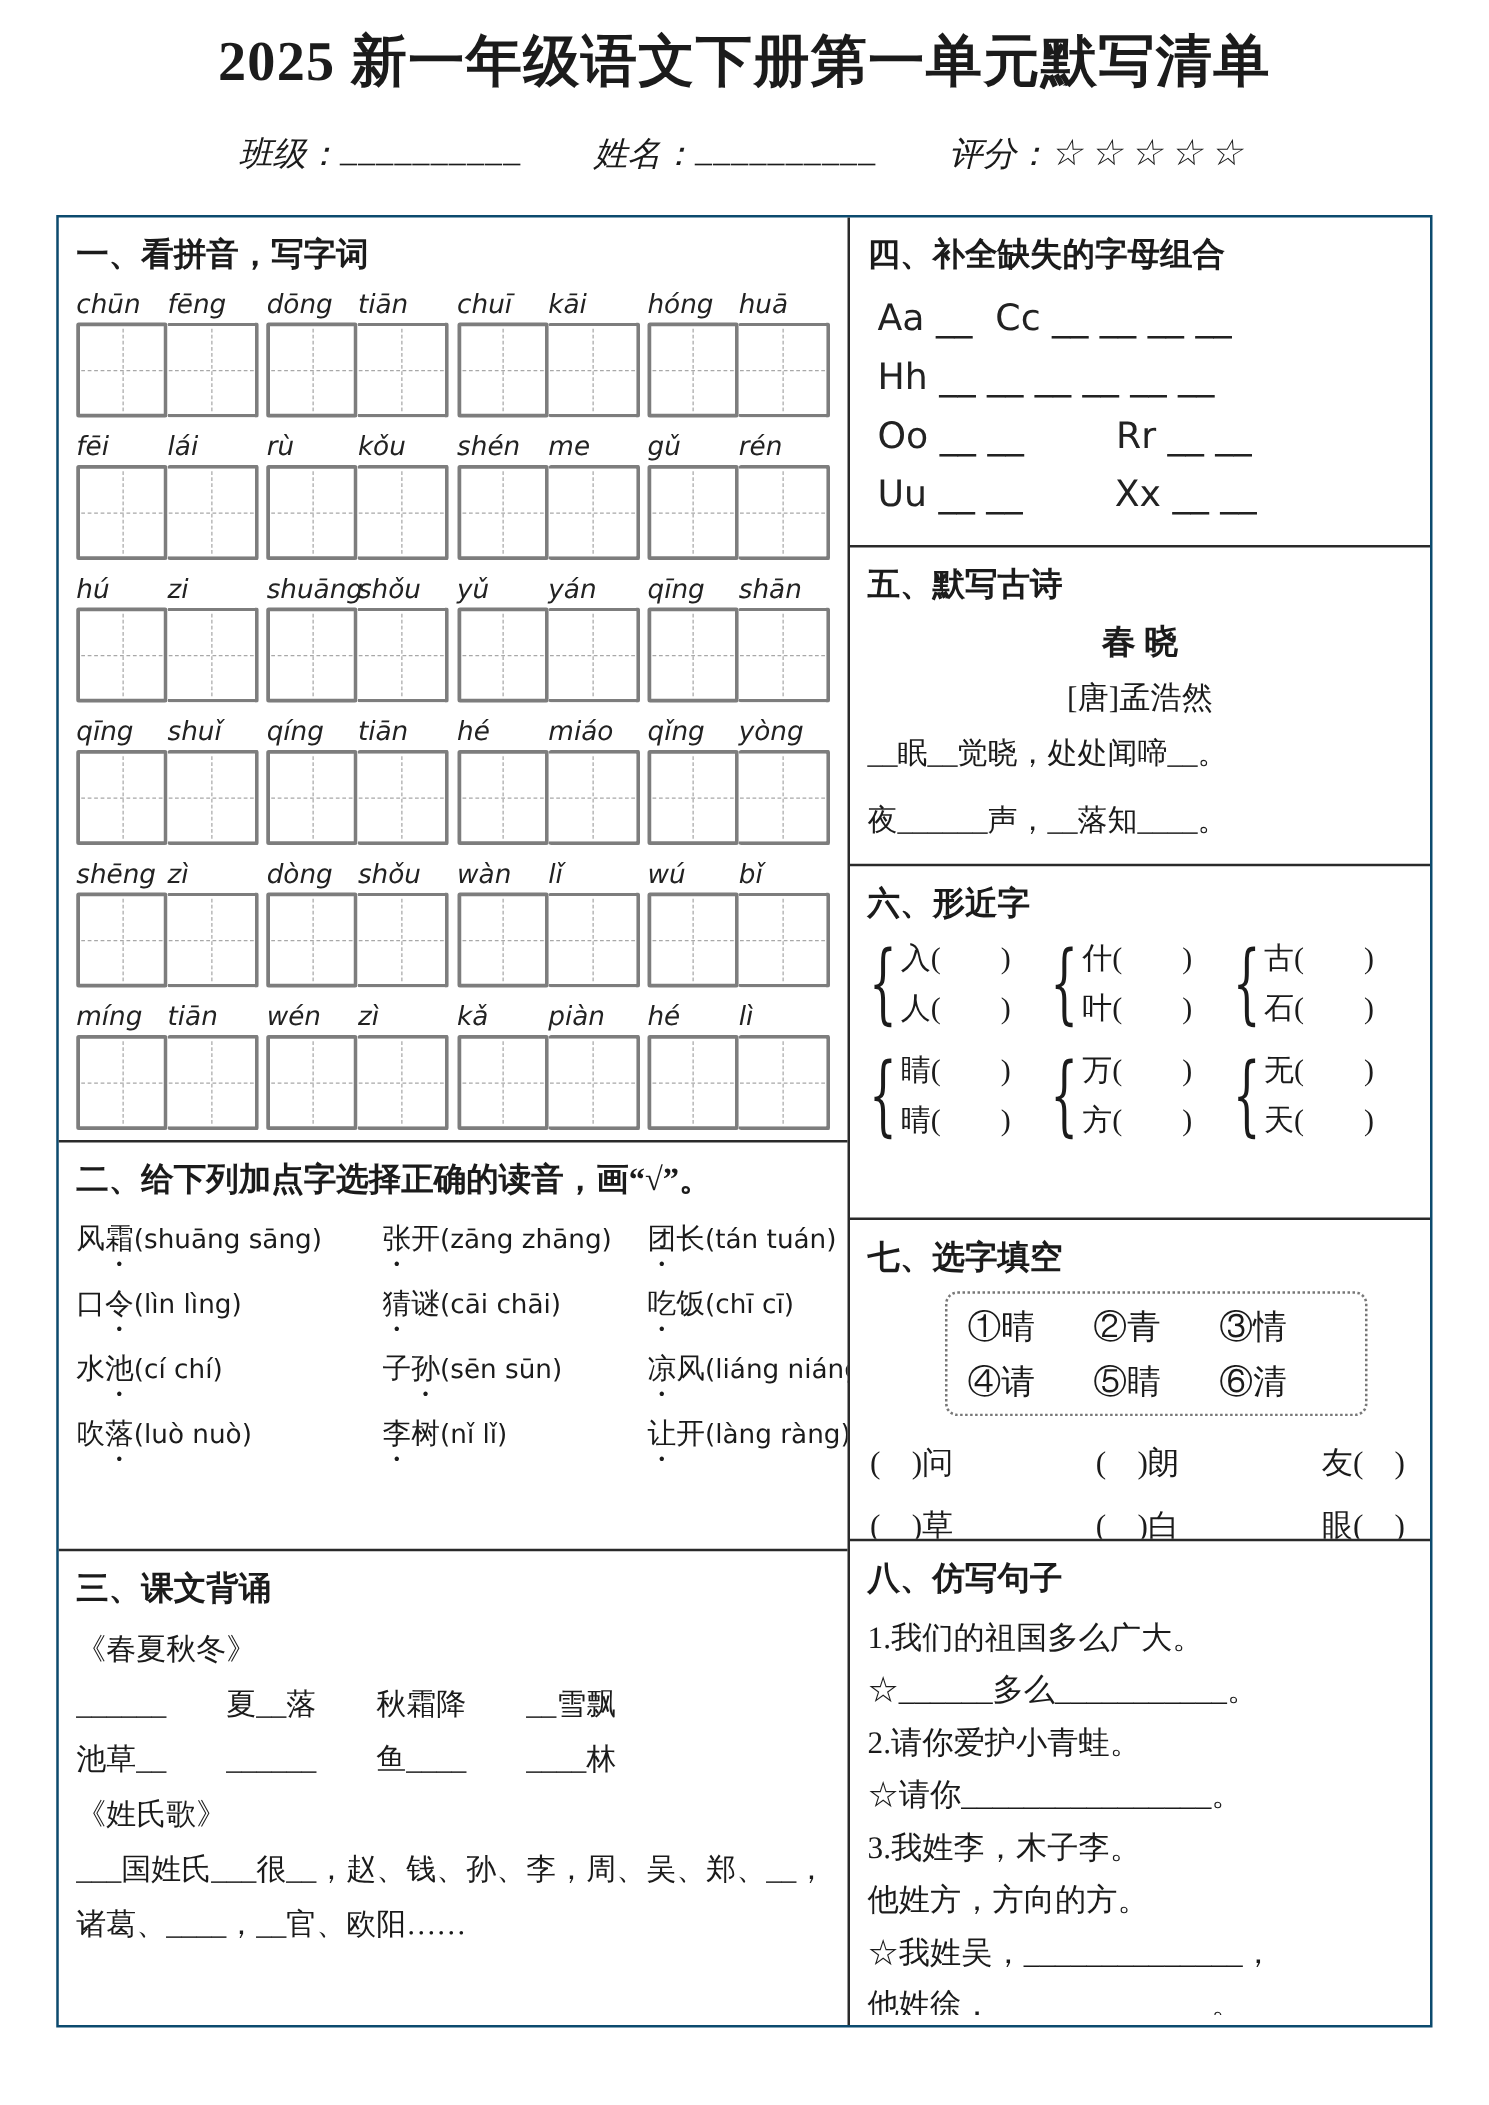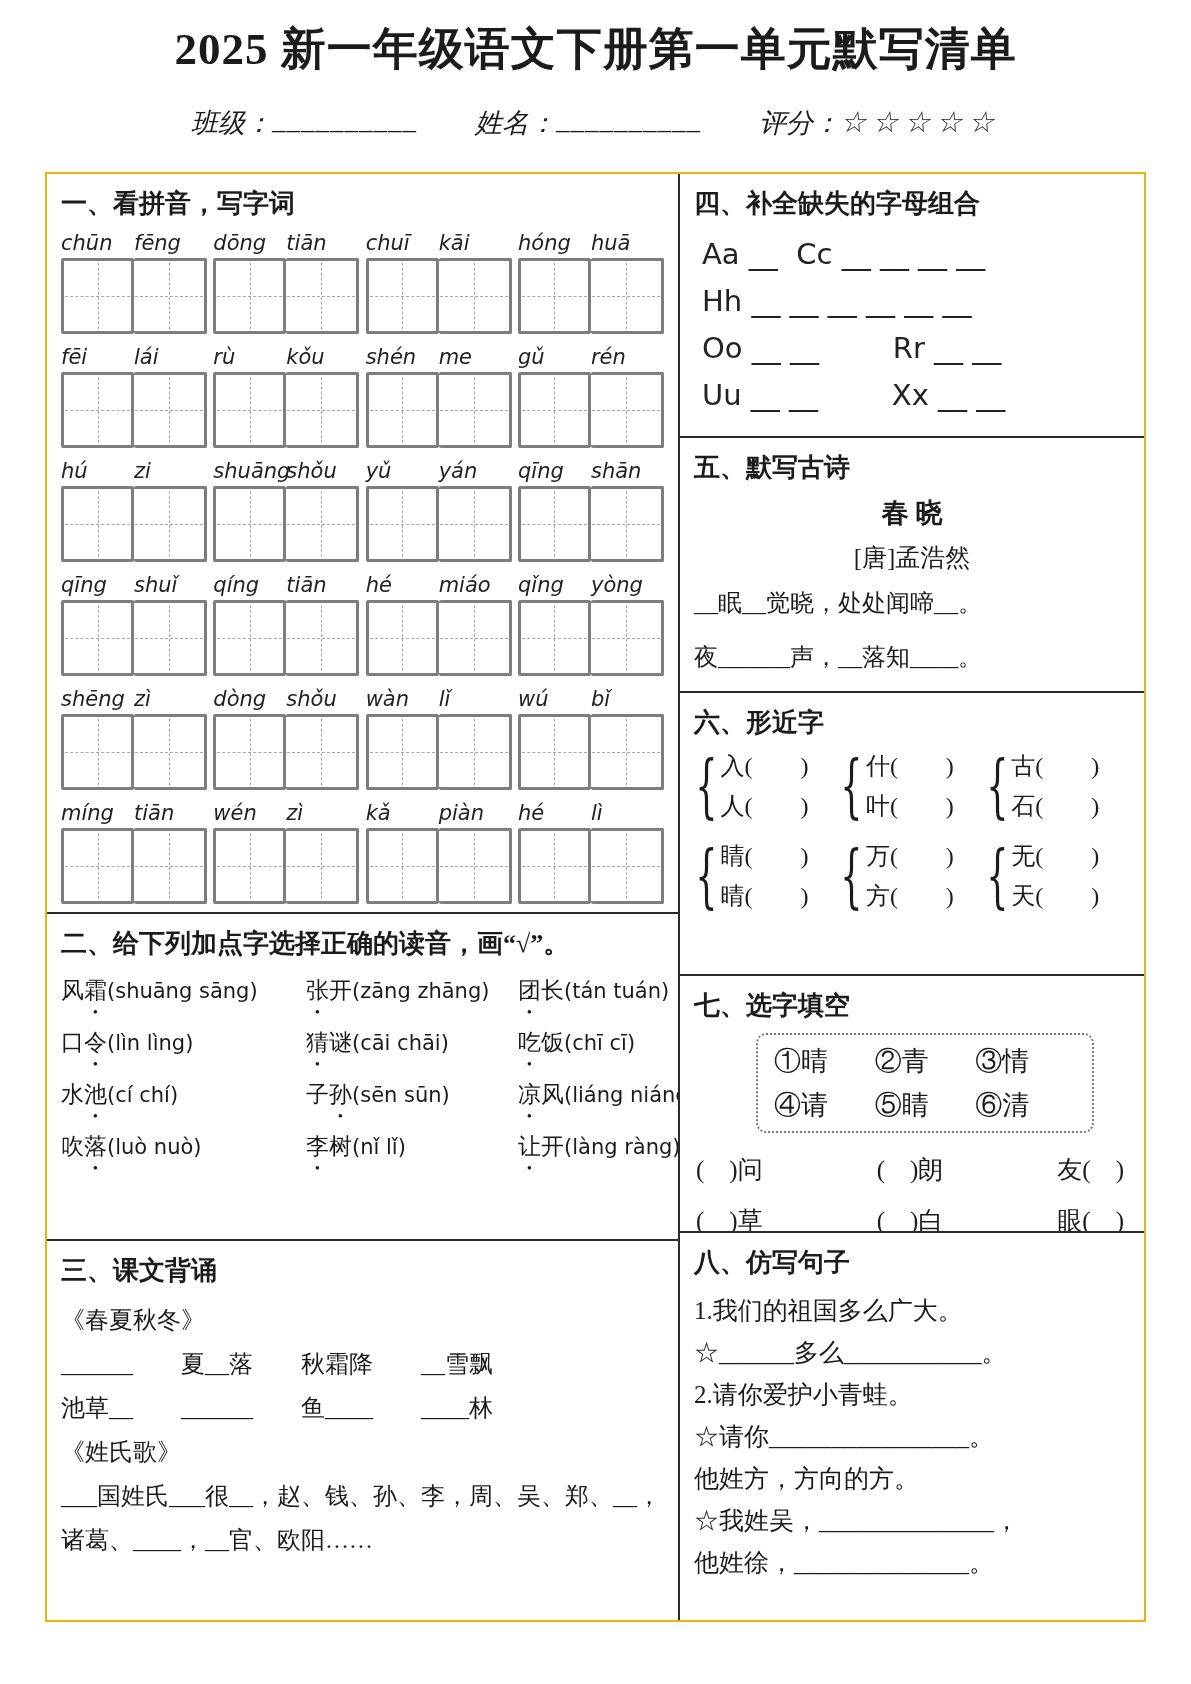--- a/index.html
+++ b/index.html
@@ -9,21 +9,21 @@
   .page-title { text-align:center; font-size:45px; font-weight:bold; margin:0;
                 padding-top:19px; letter-spacing:1px; }
 
   .info-row { display:flex; justify-content:center; gap:58px; margin-top:26px;
               font-size:27px; align-items:baseline; }
   .info-item { display:flex; align-items:flex-start; white-space:nowrap;font-style:italic; }
   .blank-text { letter-spacing:1px; }
   .stars { font-size:29px; letter-spacing:6px; }
 
   .sheet { position:absolute; left:45px; top:172px; width:1101px; height:1450px;
-           border:2px solid #eab308; box-sizing:border-box; display:flex; }
+           border:2px solid #0c4a6e; box-sizing:border-box; display:flex; }
   .col-left { width:633px; border-right:2px solid #2a2a2a; box-sizing:border-box;
               display:flex; flex-direction:column; }
   .col-right { flex:1; display:flex; flex-direction:column; }
 
   section { box-sizing:border-box; padding:10px 14px; overflow:hidden; }
   .sec-b { border-bottom:2px solid #2a2a2a; }
   .sec-h { font-size:26px; font-weight:bold; margin:2px 0 10px; }
 
   #sec1 { height:740px; }
   #sec2 { height:327px; }
@@ -470,20 +470,21 @@
         <div class="blank-row"><span class="blank-item">(　)草</span><span class="blank-item">(　)白</span><span class="blank-item">眼(　)</span></div>
       </section>
 
       <section id="sec8">
         <h2 class="sec-h">八、仿写句子</h2>
         <div>
             <div class="s8-line">1.我们的祖国多么广大。</div>
             <div class="s8-line">☆______多么___________。</div>
             <div class="s8-line">2.请你爱护小青蛙。</div>
             <div class="s8-line">☆请你________________。</div>
+            <div class="s8-line">3.我姓李，木子李。</div>
             <div class="s8-line">他姓方，方向的方。</div>
             <div class="s8-line">☆我姓吴，______________，</div>
             <div class="s8-line">他姓徐，______________。</div>
           </div>
       </section>
 
     </div>
 
   </div>
 </div>

